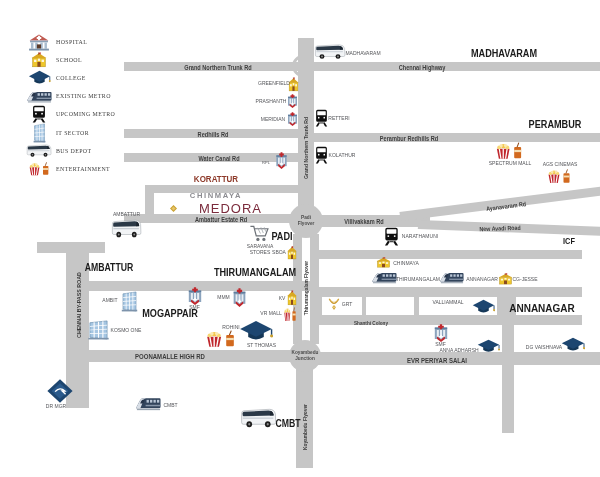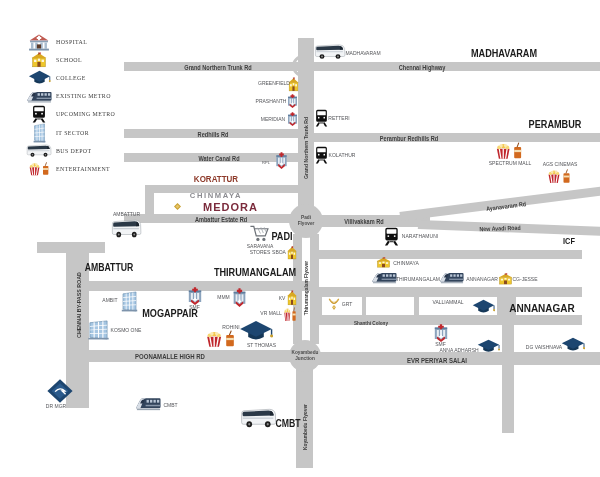--- a/index.html
+++ b/index.html
@@ -18,21 +18,21 @@
           transform:translate(-50%,-50%);line-height:1.18;}
   .poi-icon{position:absolute;}
   .legend{position:absolute;left:26px;top:33px;z-index:10;}
   .legend-row{display:flex;align-items:center;height:18.1px;}
   .legend-row .licon{width:26px;height:16px;flex:0 0 26px;display:flex;align-items:center;justify-content:center;}
   .legend-row .ltext{font-family:"Liberation Serif",serif;font-size:5.9px;color:#3f3f3f;
                      letter-spacing:.4px;padding-left:4px;}
   .brand{position:absolute;left:216px;top:190.5px;width:0;display:flex;flex-direction:column;align-items:center;z-index:10;}
   .brand .b1{font-size:7.6px;font-weight:bold;letter-spacing:1.6px;color:#8c8c91;white-space:nowrap;}
   .brand .b2{display:flex;align-items:center;margin-top:1px;white-space:nowrap;}
-  .brand .b2 span{font-size:11px;font-weight:bold;letter-spacing:1px;color:#7b2b3c;margin-left:20px;}
+  .brand .b2 span{font-size:13px;font-weight:normal;letter-spacing:1px;color:#7b2b3c;margin-left:20px;}
   .brand .dmd{width:7px;height:7px;margin-right:2px;}
   svg.defs{position:absolute;width:0;height:0;}
 </style>
 </head>
 <body>
 
 <div class="stage">
 
   <svg class="defs" xmlns="http://www.w3.org/2000/svg">
     <defs>

